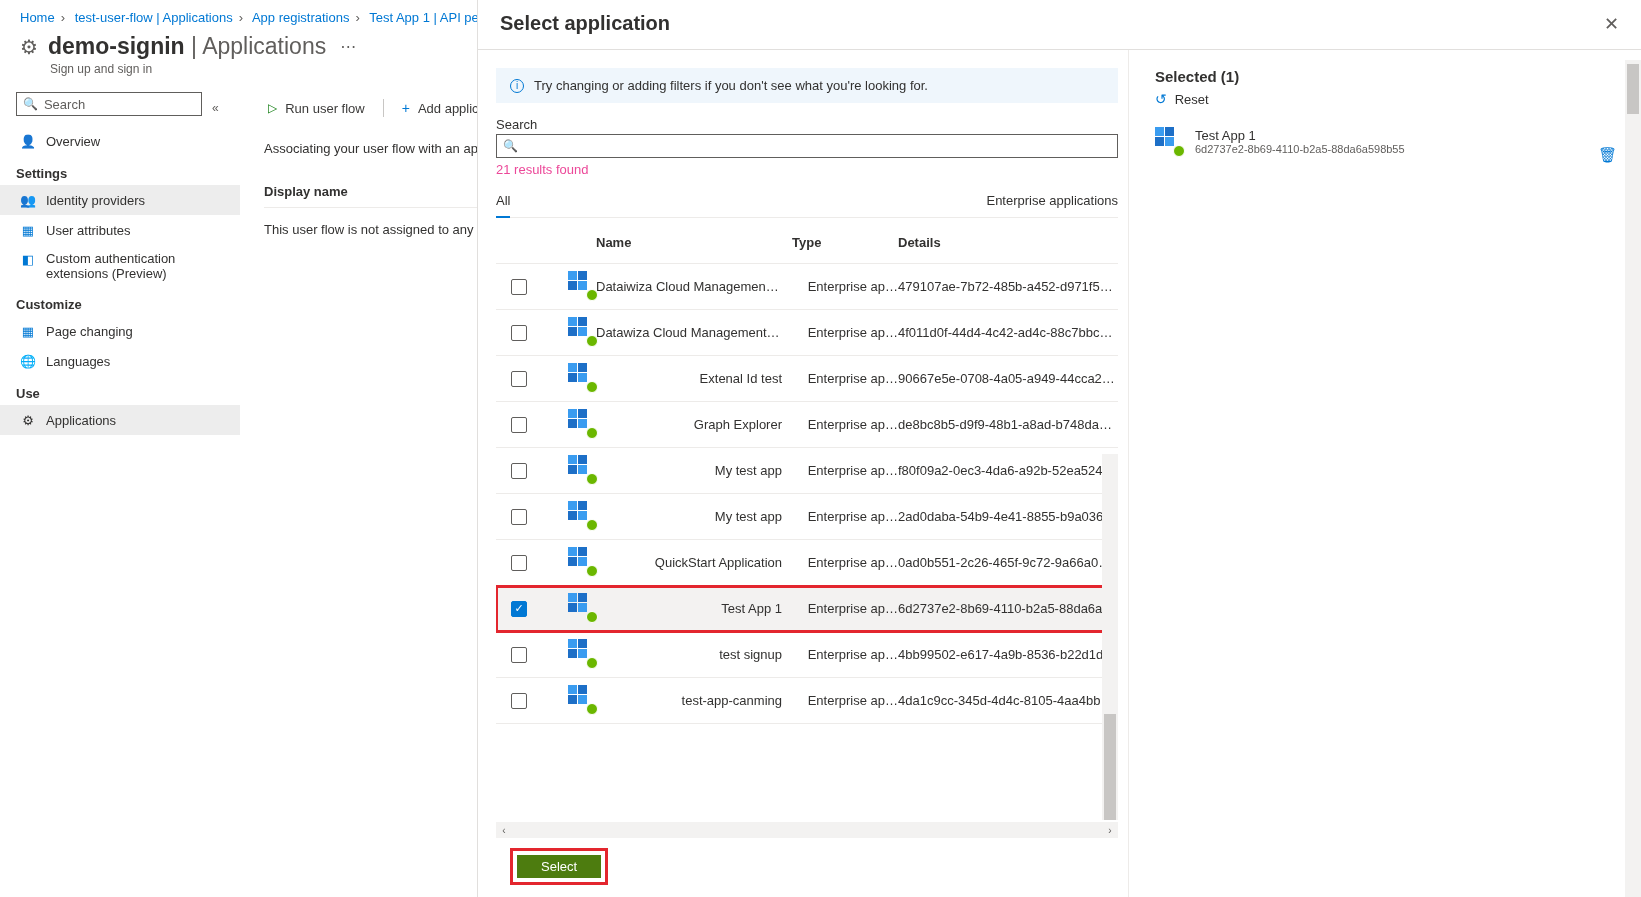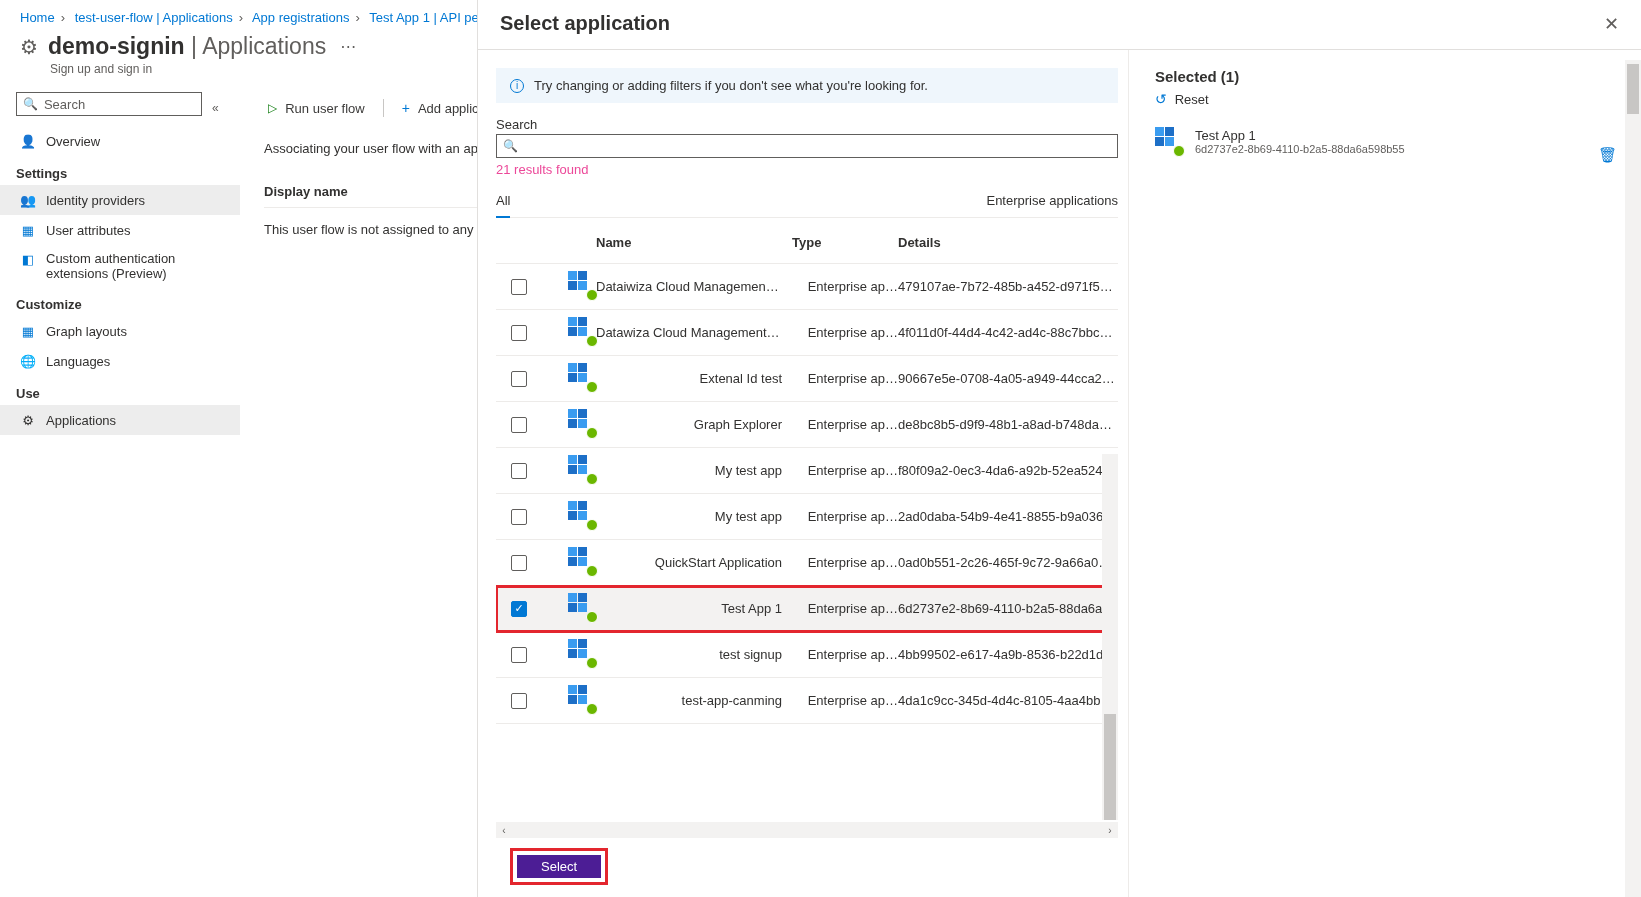--- a/index.html
+++ b/index.html
@@ -85,21 +85,21 @@
 .app-icon .dot { position: absolute; right: -2px; bottom: -2px; width: 12px; height: 12px; border-radius: 50%; background: #6bb700; border: 1px solid #fff; }
 
 .vscroll-fake { position: absolute; right: 0; top: 232px; width: 16px; height: 510px; background: #f3f2f1; }
 .vscroll-fake .thumb { position: absolute; left: 2px; right: 2px; top: 260px; height: 240px; background: #c8c6c4; }
 .hscroll-fake { height: 16px; background: #f3f2f1; position: relative; margin-top: 2px; }
 .hscroll-fake .btn { position: absolute; top: 0; width: 16px; height: 16px; display: flex; align-items: center; justify-content: center; font-size: 10px; color: #605e5c; }
 .hscroll-fake .btn.l { left: 0; } .hscroll-fake .btn.r { right: 0; }
 
 .select-footer { padding: 10px 0 12px 14px; }
 .select-btn-wrap { display: inline-block; border: 3px solid #e3262e; padding: 4px; }
-.select-btn { background: #4c1d95; color: #fff; border: none; padding: 4px 24px; font-size: 13px; cursor: pointer; }
+.select-btn { background: #4d7c0f; color: #fff; border: none; padding: 4px 24px; font-size: 13px; cursor: pointer; }
 
 .selected-head { font-size: 15px; font-weight: 600; margin-bottom: 6px; }
 .reset-link { display: flex; align-items: center; gap: 8px; font-size: 13px; color: #323130; cursor: pointer; margin-bottom: 20px; }
 .reset-link .undo { color: #0078d4; font-size: 14px; }
 .selected-item { display: flex; align-items: center; gap: 12px; }
 .selected-item .txts .nm { font-size: 13px; }
 .selected-item .txts .id { font-size: 11px; color: #605e5c; }
 .trash { position: absolute; right: 24px; top: 96px; color: #0078d4; cursor: pointer; font-size: 15px; }
 
 .right-scroll { position: absolute; right: 0; top: 60px; bottom: 0; width: 16px; background: #f3f2f1; }
@@ -153,21 +153,21 @@
       <span>User attributes</span>
     </div>
     <div class="side-item" style="height:auto;padding:6px 0 6px 4px;align-items:flex-start;">
       <span class="micon" style="color:#0078d4">◧</span>
       <span style="width:180px;">Custom authentication extensions (Preview)</span>
     </div>
 
     <div class="side-group">Customize</div>
     <div class="side-item">
       <span class="micon" style="color:#0078d4">▦</span>
-      <span>Graph layouts</span>
+      <span>Page changing</span>
     </div>
     <div class="side-item">
       <span class="micon" style="color:#ca5010">🌐</span>
       <span>Languages</span>
     </div>
 
     <div class="side-group">Use</div>
     <div class="side-item active">
       <span class="micon">⚙</span>
       <span>Applications</span>

